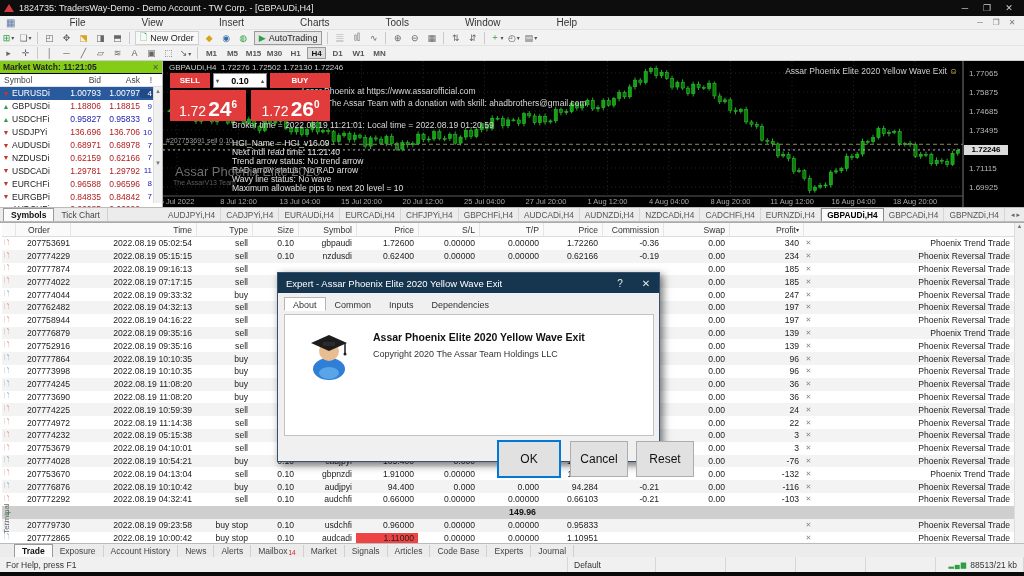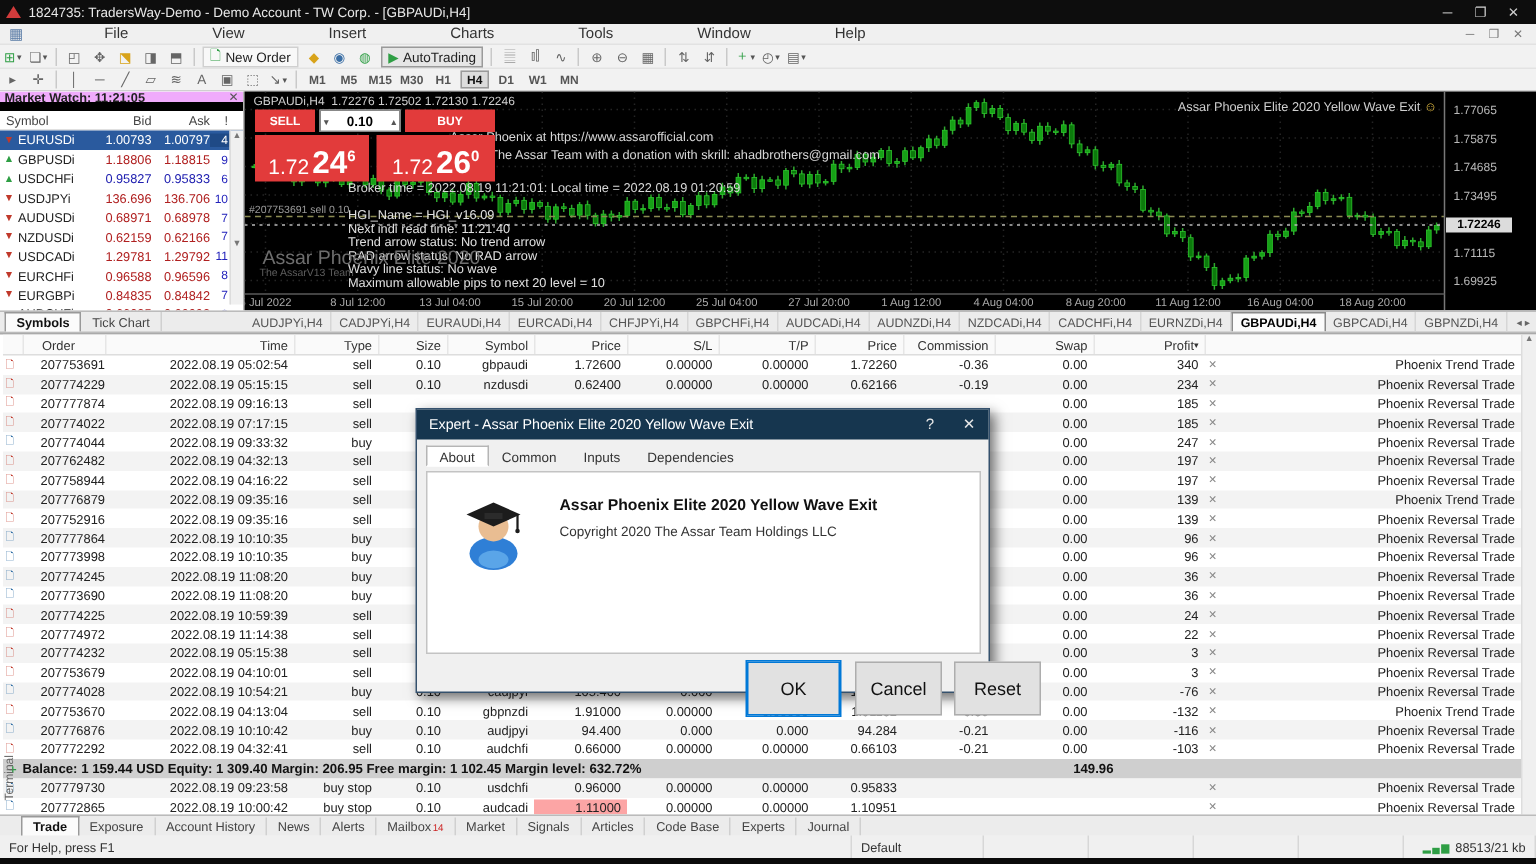--- a/index.html
+++ b/index.html
@@ -25,21 +25,21 @@
   .tsep{width:1px;height:12px;background:#c9c9c9;margin:0 3px;}
   .tbtn .dd{font-size:6px;color:#555;margin-left:1px;}
   .tool-text-btn{display:flex;align-items:center;height:14px;border:1px solid #d0d0d0;background:#f8f8f8;padding:0 4px;color:#222;font-size:9px;margin:0 2px;}
   .tool-text-btn.pressed{border:1px solid #9a9a9a;background:#e6e6e6;}
   .tf{width:19px;height:12px;display:flex;align-items:center;justify-content:center;font-size:8px;font-weight:bold;color:#555;margin:0 1px;}
   .tf.active{background:#dcdcdc;border:1px solid #9a9a9a;color:#111;}
   .ic-green{color:#2e9e44;} .ic-blue{color:#3a6ea5;} .ic-yellow{color:#d8a31a;}
 
   
   #mwatch{left:0;top:61px;width:163px;height:146px;background:#fff;border-right:1px solid #b5b5b5;overflow:hidden;}
-  #mw-header{height:13px;background:#f0abfc;border-bottom:6px solid #000000;font-size:8.5px;color:#222;display:flex;align-items:center;padding:0 3px;font-weight:bold;}
+  #mw-header{height:13px;background:#84cc16;border-bottom:1px solid #000000;font-size:8.5px;color:#222;display:flex;align-items:center;padding:0 3px;font-weight:bold;}
   #mw-header .x{margin-left:auto;color:#555;font-weight:normal;font-size:8px;}
   #mw-cols{height:13px;display:flex;font-size:8.5px;color:#444;border-bottom:1px solid #e0e0e0;align-items:center;}
   .mwc-sym{width:59px;padding-left:4px;} .mwc-bid{width:42px;text-align:right;} .mwc-ask{width:39px;text-align:right;} .mwc-sp{width:14px;text-align:right;padding-right:2px;}
   .mw-row{height:12.9px;display:flex;font-size:8.5px;align-items:center;}
   .mw-ic{width:12px;text-align:center;font-size:7px;}
   .mw-sym{width:47px;color:#222;}
   .mw-bid,.mw-ask{width:42px;text-align:right;}
   .mw-ask{width:39px;}
   .mw-sp{width:14px;text-align:right;color:#2222bb;padding-right:2px;font-size:8px;}
   .mw-row.red .mw-bid,.mw-row.red .mw-ask{color:#b02020;}
@@ -105,21 +105,21 @@
   .c-sl{width:61px;flex:none;text-align:right;}
   .c-tp{width:64px;flex:none;text-align:right;}
   .c-price2{width:59px;flex:none;text-align:right;}
   .c-comm{width:61px;flex:none;text-align:right;}
   .c-swap{width:66px;flex:none;text-align:right;}
   .c-profit{width:74px;flex:none;text-align:right;}
   .c-x{width:15px;flex:none;text-align:center;color:#888;font-size:7px;}
   .c-comment{flex:1;text-align:right;padding-right:8px;}
   .trow>div{justify-content:flex-end;padding-right:4px;}
   .trow .c-order{padding-right:0;}
-  .cell-green{background:#fca5a5;}
+  .cell-green{background:#ef4444;}
   #balance-row{display:flex;height:13px;background:#cfcfcf;font-size:8.8px;font-weight:bold;color:#111;align-items:center;}
   #balance-row .bplus{width:13px;text-align:center;color:#2e9e44;font-size:8px;}
   #balance-row .btext{flex:none;}
   #balance-row .c-profit{text-align:right;padding-right:4px;}
   #t-scroll{position:absolute;right:0;top:0;width:10px;height:321px;background:#f0f0f0;border-left:1px solid #ddd;font-size:6px;color:#777;text-align:center;}
   .doc-red{color:#c0392b;} .doc-blue{color:#2e6da4;}
 
   
   #ttabs{left:0;top:543px;width:1024px;height:14px;background:#ececec;border-top:1px solid #bbb;display:flex;align-items:center;padding-left:14px;}
   .ttab{font-size:8.5px;color:#444;padding:0 7px;border-right:1px solid #d0d0d0;height:12px;display:flex;align-items:center;}
@@ -1141,21 +1141,20 @@
           <div class="c-tp">0.00000</div>
           <div class="c-price2">0.66103</div>
           <div class="c-comm">-0.21</div>
           <div class="c-swap">0.00</div>
           <div class="c-profit">-103</div>
           <div class="c-x">✕</div>
           <div class="c-comment">Phoenix Reversal Trade</div>
         </div>
         <div id="balance-row">
           <span class="bplus">＋</span>
-          <span class="btext">Balance: 1 159.44 USD  Equity: 1 309.40  Margin: 206.95  Free margin: 1 102.45  Margin level: 632.72%</span>
           <span style="flex: 1 1 0%;"></span>
           <span class="c-profit">149.96</span>
           <span class="c-x"></span>
           <span class="c-comment"></span>
         </div>
         <div class="trow alt">
           <div class="c-ic doc-blue">🗋</div>
           <div class="c-order">207779730</div>
           <div class="c-time">2022.08.19 09:23:58</div>
           <div class="c-type">buy stop</div>

